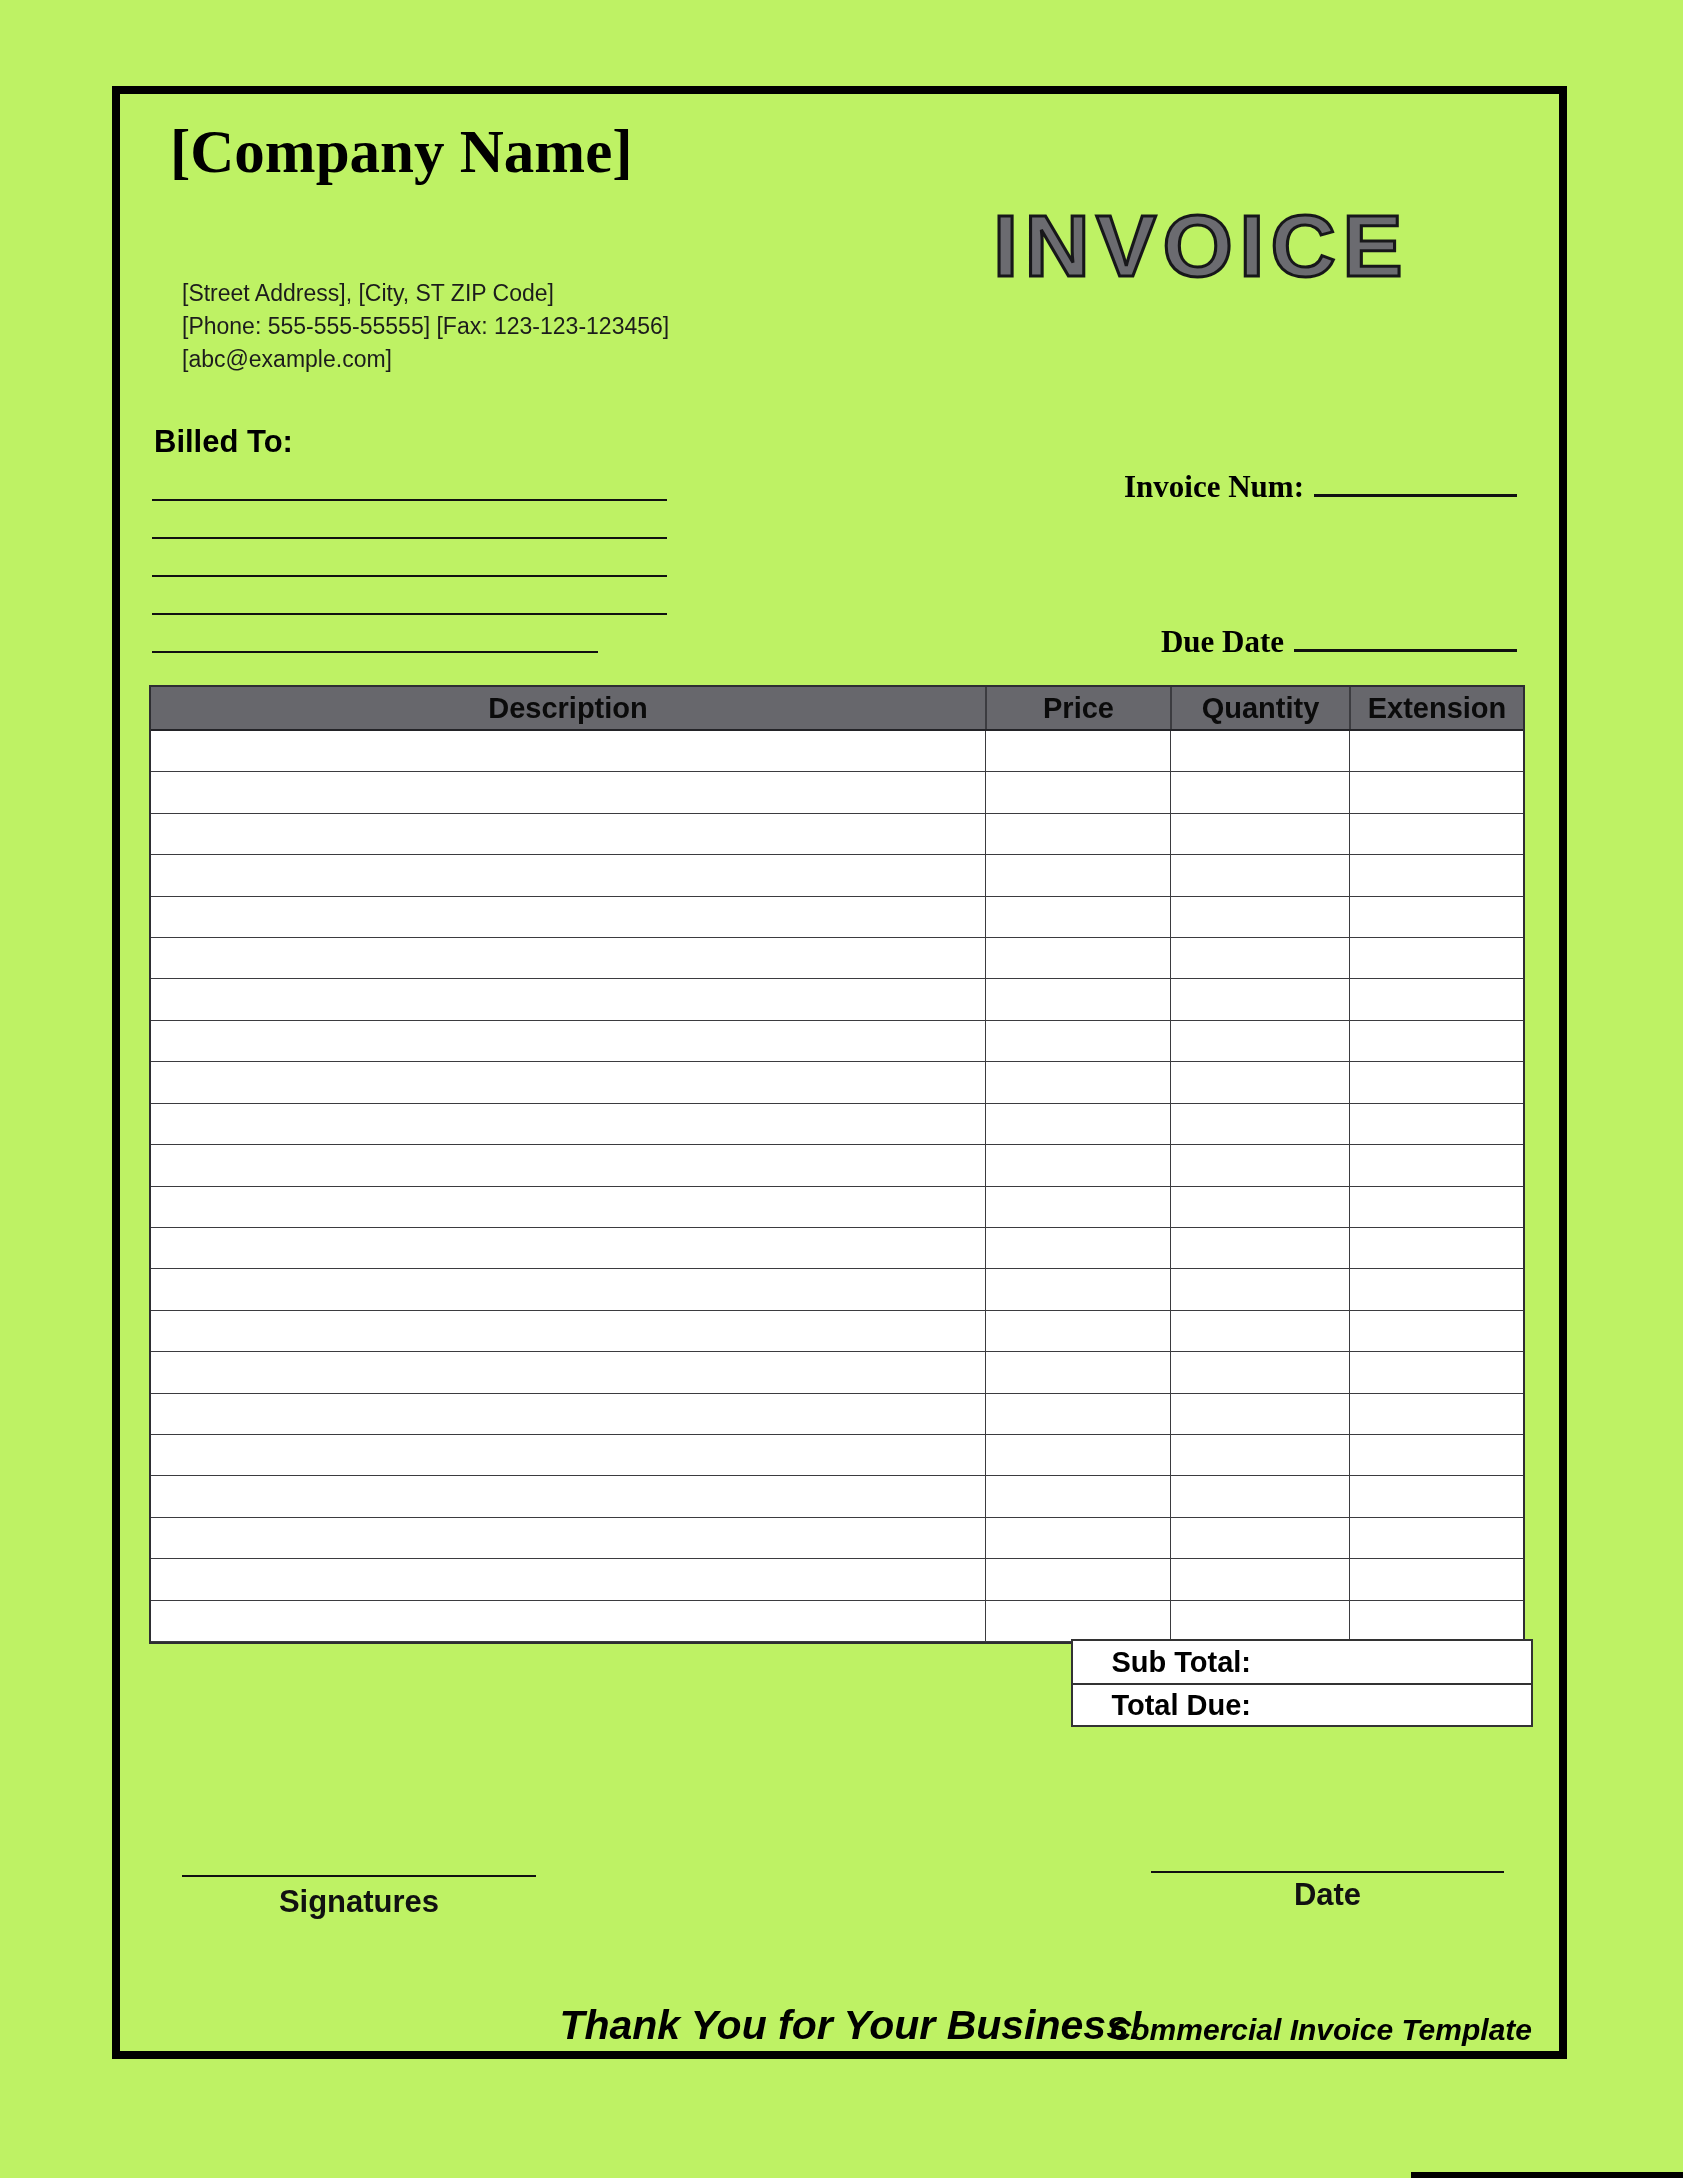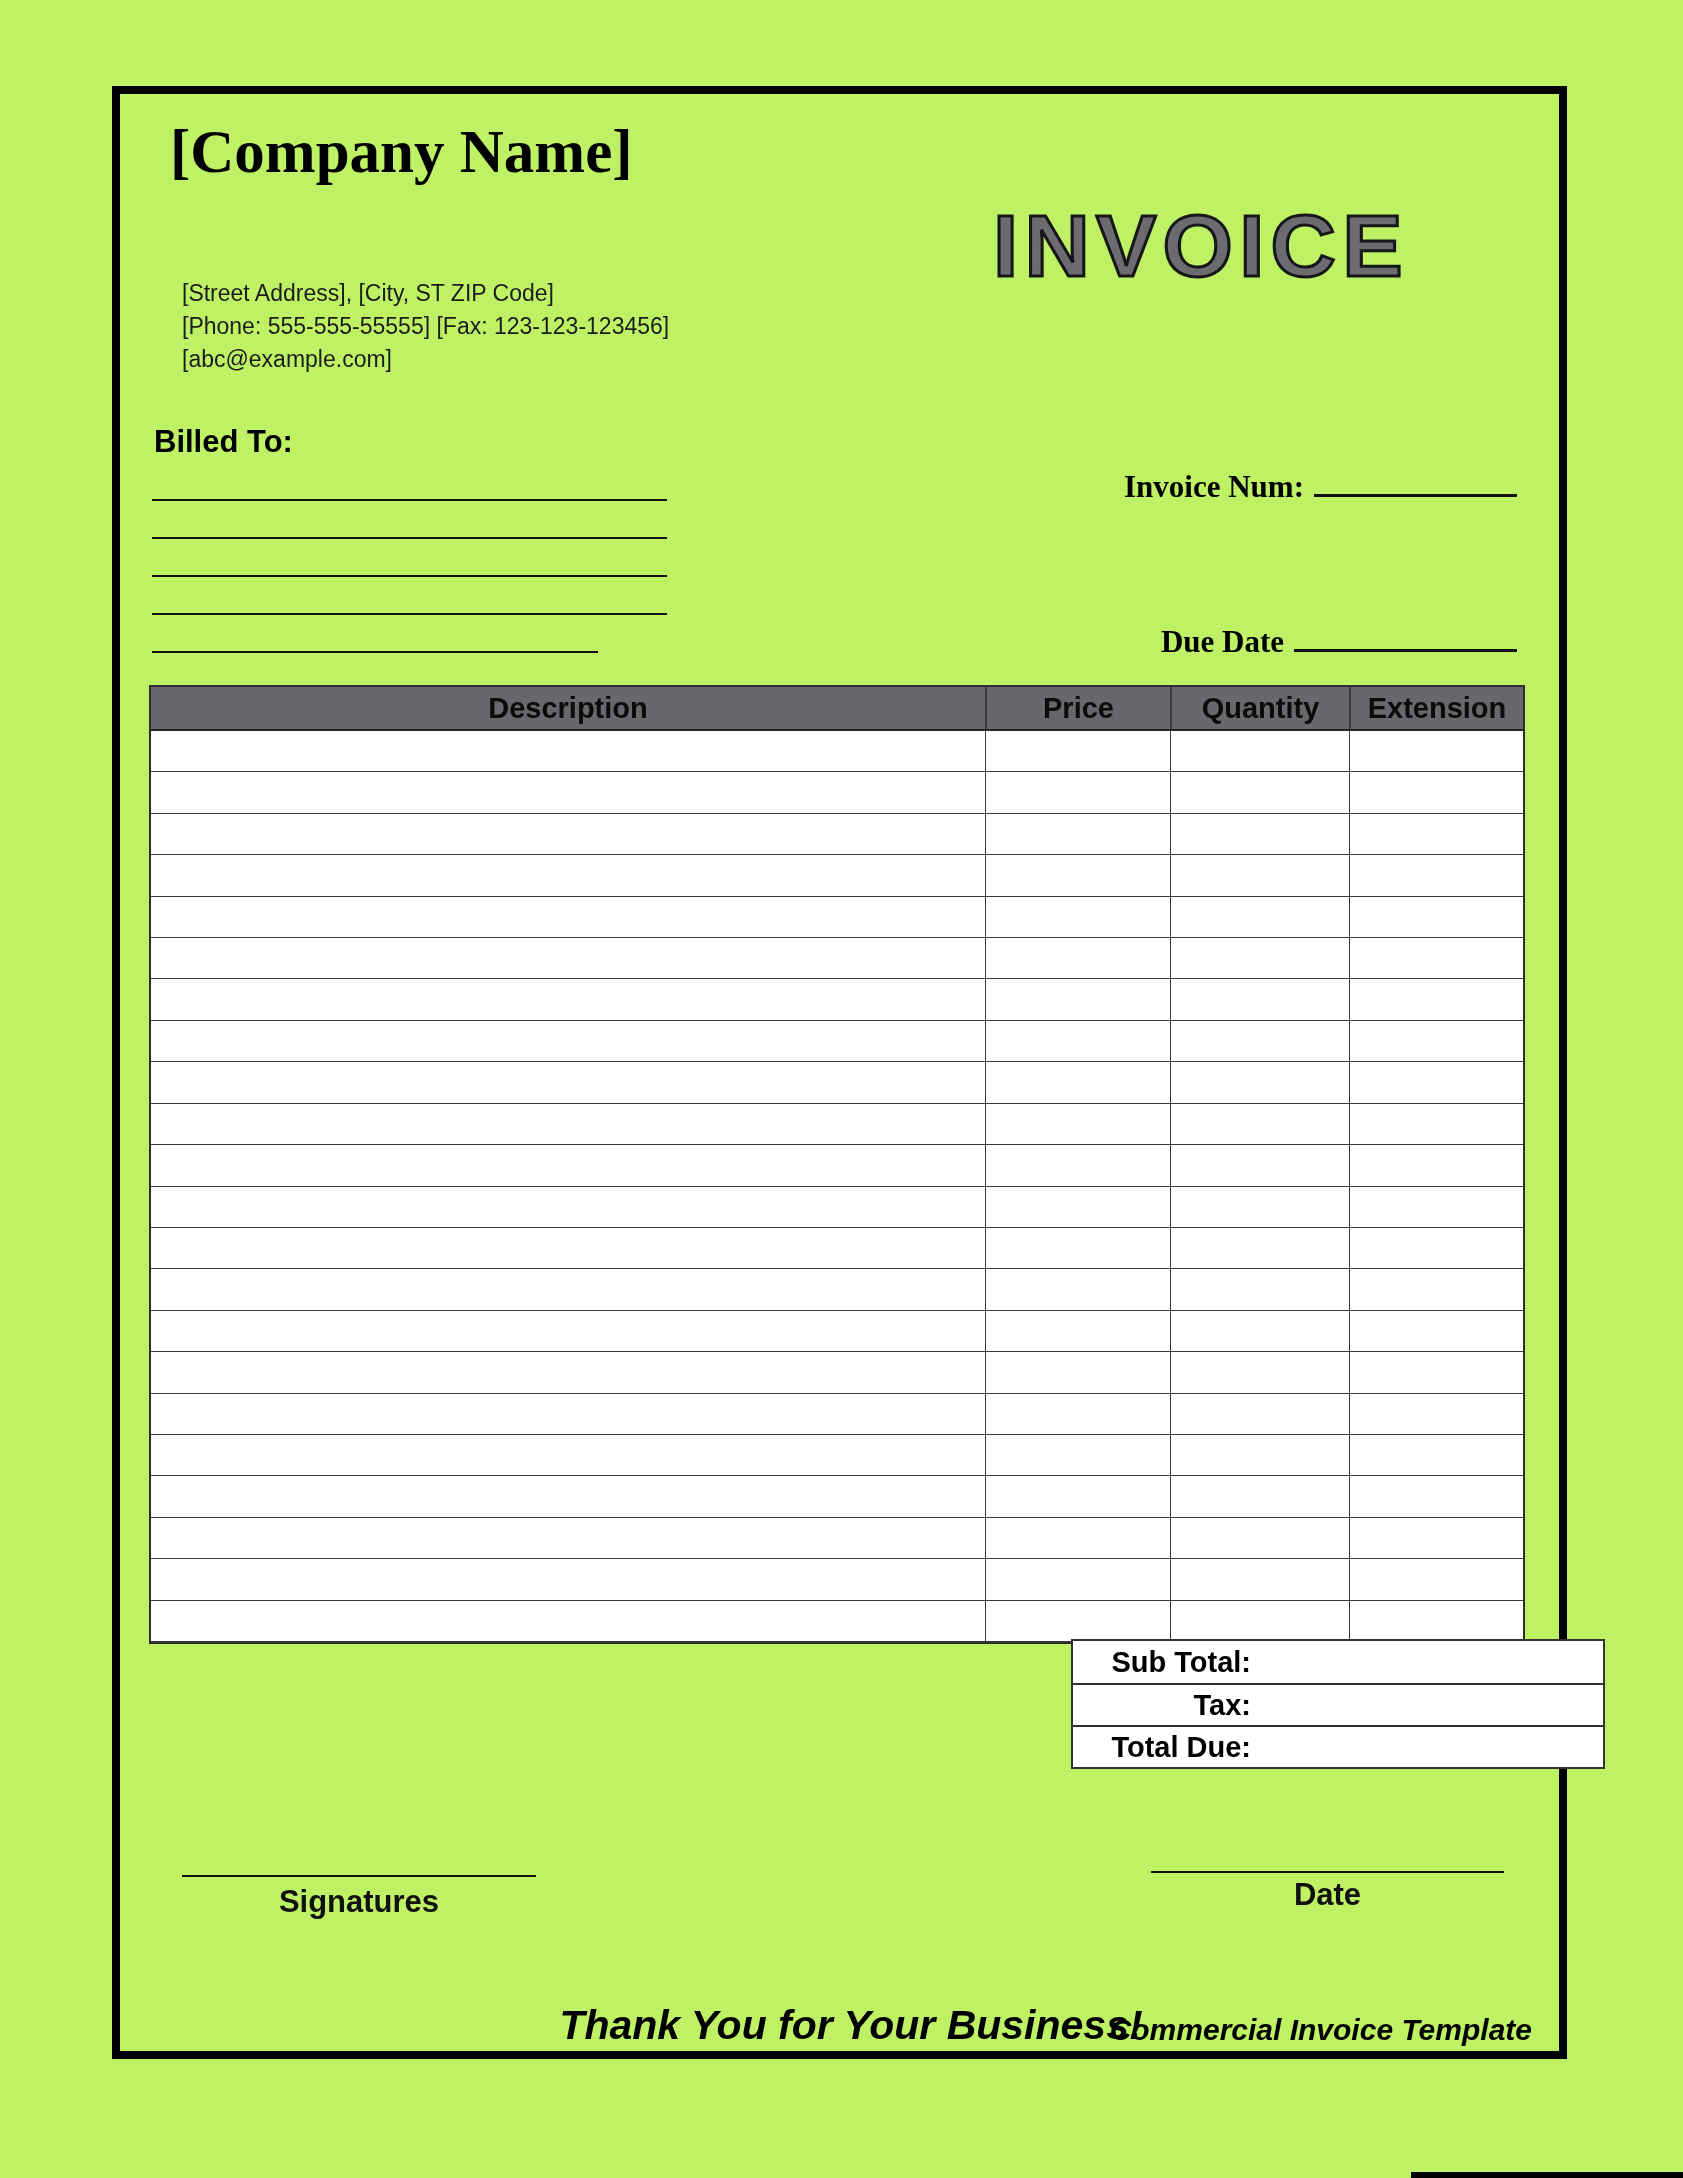--- a/index.html
+++ b/index.html
@@ -58,21 +58,21 @@
   .th {
     display:flex; align-items:center; justify-content:center;
     font-size:29px; font-weight:700; color:#0b0b0b;
   }
   .th + .th { border-left:2px solid #3c3c40; }
   .tbody { height:911px; grid-auto-rows:1fr; }
   .cell { border-bottom:1.5px solid #3b3b3f; background:transparent; }
   .col-price, .col-qty, .col-ext { border-left:1.5px solid #3b3b3f; }
   
   .totals {
-    position:absolute; left:1071px; top:1639px; width:534px;
+    position:absolute; left:1071px; top:1639px; width:462px;
     border:2px solid #333; background:#fff;
   }
   .totals-row { display:flex; height:42px; align-items:center; }
   .totals-row + .totals-row { border-top:2px solid #333; }
   .totals-label { width:178px; text-align:right; font-size:29px; font-weight:700; color:#000; }
   .totals-value { flex:1; height:100%; }
   
   .sig-line  { position:absolute; left:182px;  top:1839px; width:354px; height:38px; border-bottom:2.5px solid #111; }
   .sig-label { position:absolute; left:182px;  top:1884px; width:354px; text-align:center; font-size:31px; font-weight:700; }
   .date-line  { position:absolute; left:1151px; top:1835px; width:353px; height:38px; border-bottom:2.5px solid #111; }
@@ -219,24 +219,20 @@
         <div class="cell col-ext"></div>
       </div>
   </div>
 
   <div class="totals">
     <div class="totals-row">
       <div class="totals-label">Sub Total:</div>
       <div class="totals-value"></div>
     </div>
     <div class="totals-row">
-      <div class="totals-label">Tax:</div>
-      <div class="totals-value"></div>
-    </div>
-    <div class="totals-row">
       <div class="totals-label">Total Due:</div>
       <div class="totals-value"></div>
     </div>
   </div>
 
   <div class="sig-line"></div>
   <div class="sig-label">Signatures</div>
   <div class="date-line"></div>
   <div class="date-label">Date</div>
 

